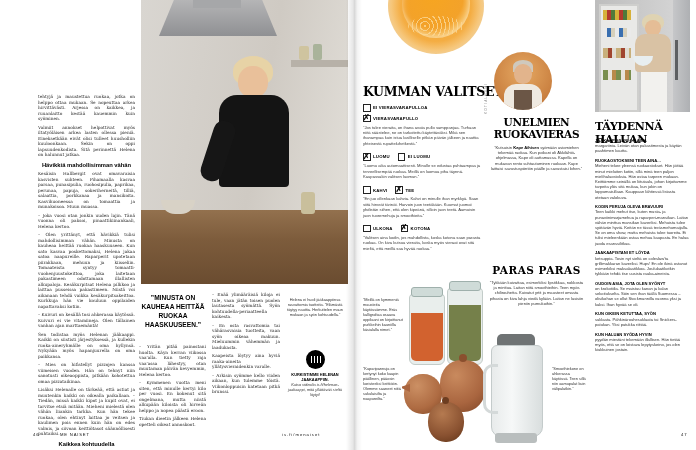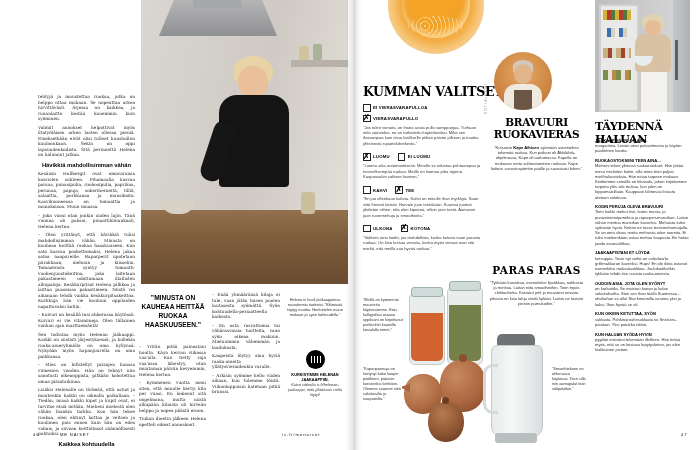--- a/index.html
+++ b/index.html
@@ -182,21 +182,21 @@
     <div class="abs" style="left:40px;top:45px;width:7px;height:7px;background:#6d3d20;border-radius:50%;"></div>
   </div>
 
   <div class="abs vcred" style="left:484px;top:58px;height:56px;">KOTIALBUMI</div>
   <div class="abs photo" style="left:494px;top:52px;width:58px;height:58px;border-radius:50%;background:radial-gradient(circle at 50% 35%,#e6a963 0%,#c97f3f 70%,#a8622c 100%);">
     <div class="abs" style="left:19px;top:8px;width:20px;height:12px;background:#cfc9bd;border-radius:50% 50% 0 0;"></div>
     <div class="abs" style="left:20px;top:12px;width:18px;height:20px;background:#e2b48c;border-radius:48%;"></div>
     <div class="abs" style="left:10px;top:32px;width:38px;height:26px;background:#efe9e0;border-radius:12px 12px 0 0;"></div>
     <div class="abs" style="left:20px;top:38px;width:18px;height:20px;background:#6b5646;"></div>
   </div>
-  <div class="abs display" style="left:488px;top:116px;width:97px;font-size:10.5px;line-height:12px;text-align:center;">BRAVUURI RUOKAVIERAS</div>
+  <div class="abs display" style="left:488px;top:116px;width:97px;font-size:10.5px;line-height:12px;text-align:center;">UNELMIEN RUOKAVIERAS</div>
   <div class="abs sans-small" style="left:489px;top:145px;width:95px;text-align:center;">
     <span>”Kutsuisin </span><span class="lead">Kape Aihisen</span><span> syömään aviomiehen tekemää ruokaa. Kun poikani oli Äkkilähtö-ohjelmassa, Kape oli auttamassa. Kapella on mukavan rento suhtautuminen ruokaan. Kape laittaisi savustuspöntön päälle ja savustaisi lohen.”</span>
   </div>
 
   <div class="abs photo" style="left:496px;top:210px;width:52px;height:50px;background:
        repeating-linear-gradient(180deg,#6e4a2e 0 2px,rgba(0,0,0,0) 2px 12px),
        repeating-linear-gradient(90deg,#c9b8a2 0 3px,#8a6razz 3px 4px,#b39a7e 4px 7px,#7a5638 7px 8px),
        #7a5a3e;"></div>
 
   <div class="abs display" style="left:488px;top:264px;width:97px;font-size:10.5px;text-align:center;letter-spacing:0.5px;">PARAS PARAS</div>

